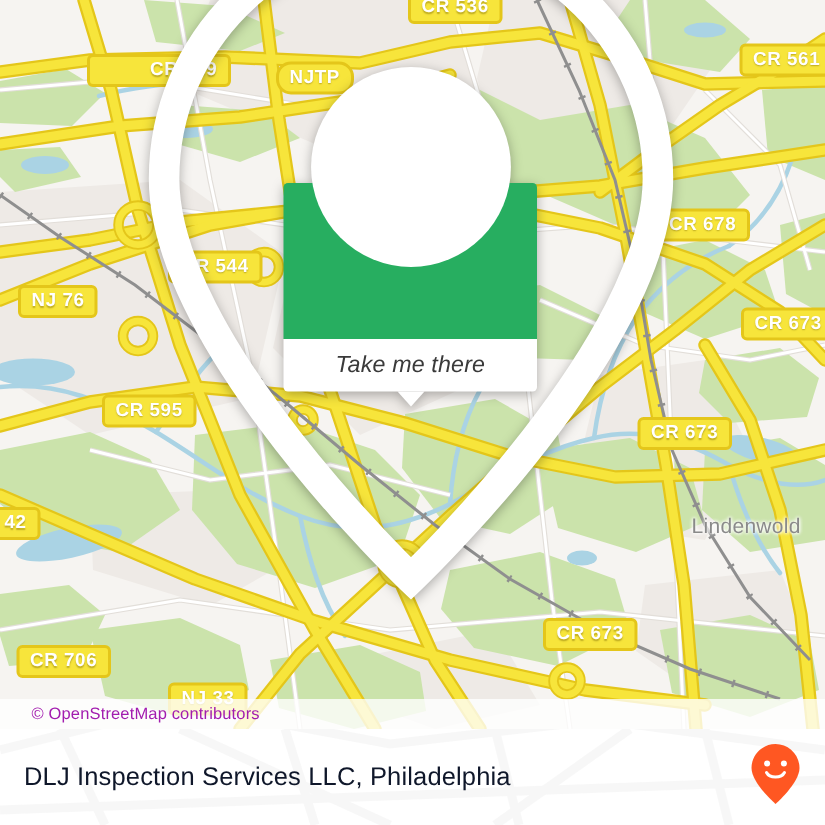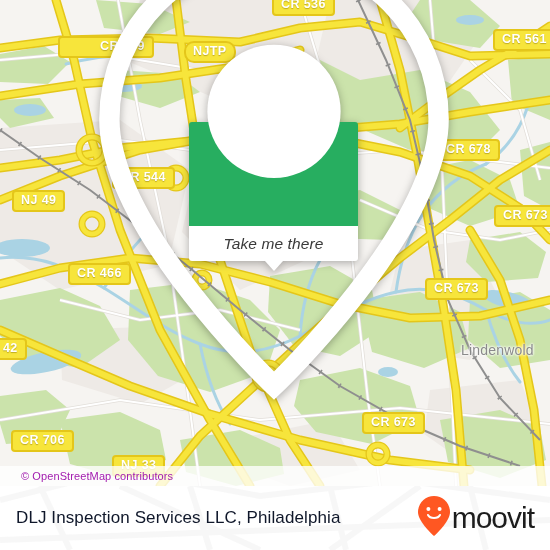--- a/index.html
+++ b/index.html
@@ -245,23 +245,23 @@
         </g>
       </g>
     </svg>
 
     <div id="shields">
         <div class="shield" style="left: 58px; top: 36px; padding-left: 40px;">CR 659</div>
         <div class="shield" style="left: 184px; top: 41px; border-radius: 10px;">NJTP</div>
         <div class="shield" style="left: 493px; top: 29px;">CR 561</div>
         <div class="shield" style="left: 437px; top: 139px;">CR 678</div>
         <div class="shield" style="left: 112px; top: 167px;">CR 544</div>
-        <div class="shield" style="left: 12px; top: 190px;">NJ 49</div>
+        <div class="shield" style="left: 12px; top: 190px;">NJ 76</div>
         <div class="shield" style="left: 494px; top: 205px;">CR 673</div>
-        <div class="shield" style="left: 68px; top: 263px;">CR 466</div>
+        <div class="shield" style="left: 68px; top: 263px;">CR 595</div>
         <div class="shield" style="left: 425px; top: 278px;">CR 673</div>
         <div class="shield" style="left: 362px; top: 412px;">CR 673</div>
         <div class="shield" style="left: 11px; top: 430px;">CR 706</div>
         <div class="shield" style="left: 112px; top: 455px;">NJ 33</div>
         <div class="shield" style="left: -6px; top: 338px;">42</div>
         <div class="shield" style="left: 272px; top: -6px;">CR 536</div>
       </div>
 
     <div id="places">
         <div class="place" style="left: 461px; top: 342px;">Lindenwold</div>
@@ -304,18 +304,17 @@
       <div class="footer-title">DLJ Inspection Services LLC, Philadelphia</div>
       <div class="brand">
         <span>
           <svg width="34" height="42" viewBox="0 0 34 42" xmlns="http://www.w3.org/2000/svg">
             <path d="M17 1 C8.2 1 1 8.2 1 17 C1 27 17 41 17 41 C17 41 33 27 33 17 C33 8.2 25.8 1 17 1 Z" fill="#ff5722"></path>
             <circle cx="11.4" cy="14" r="2" fill="#ffffff"></circle>
             <circle cx="22.6" cy="14" r="2" fill="#ffffff"></circle>
             <path d="M11 20 C13 24 21 24 23 20" stroke="#ffffff" stroke-width="2" fill="none" stroke-linecap="round"></path>
           </svg>
         </span>
-        <span class="brand-word">moovit</span>
       </div>
     </div>
   </div>
 
 </div>
 
 </body></html>

